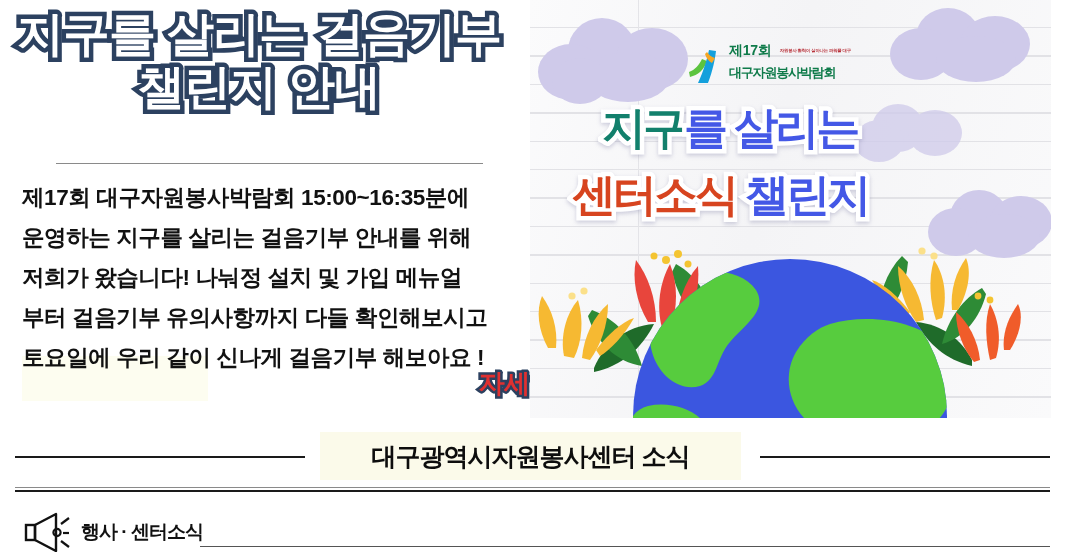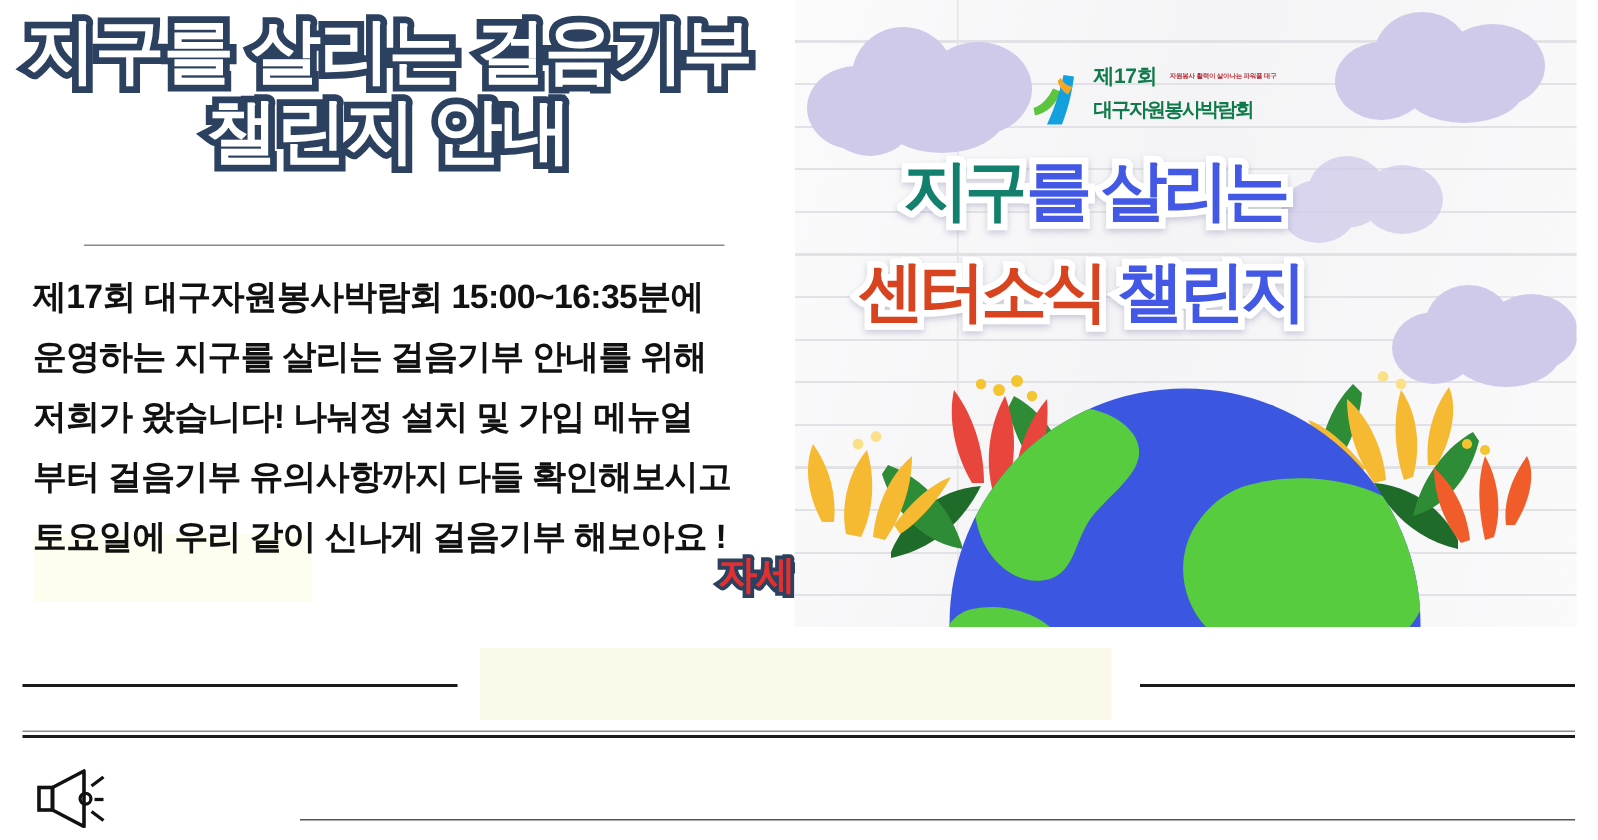--- a/index.html
+++ b/index.html
@@ -266,32 +266,34 @@
           </g>
         </g>
       </svg>
     </div>
   </div>
 
   <div id="section-title-wrap">
     <div id="rule-left"></div>
     <div id="rule-right"></div>
     <div id="section-pill"></div>
+    <div id="section-title">대구광역시자원봉사센터 소식</div>
   </div>
 
   <div id="double-rule">
     <div class="a"></div>
     <div class="b"></div>
   </div>
 
   <div id="subcat">
     <svg id="megaphone-icon" viewBox="0 0 56 40">
       <rect x="4" y="13" width="9" height="15" fill="none" stroke="#111" stroke-width="2.4"></rect>
       <path d="M13 13 L34 2 L34 39 L13 28 Z" fill="none" stroke="#111" stroke-width="2.4" stroke-linejoin="round"></path>
       <circle cx="35" cy="20.5" r="3.6" fill="none" stroke="#111" stroke-width="2.2"></circle>
       <line x1="41" y1="21" x2="47" y2="21" stroke="#111" stroke-width="2.2"></line>
       <line x1="39" y1="12" x2="47" y2="6" stroke="#111" stroke-width="2.2"></line>
       <line x1="39" y1="29" x2="47" y2="35" stroke="#111" stroke-width="2.2"></line>
     </svg>
+    <span id="subcat-label">행사 · 센터소식</span>
   </div>
   <div id="subcat-rule"></div>
 
 </div>
 
 </body></html>

